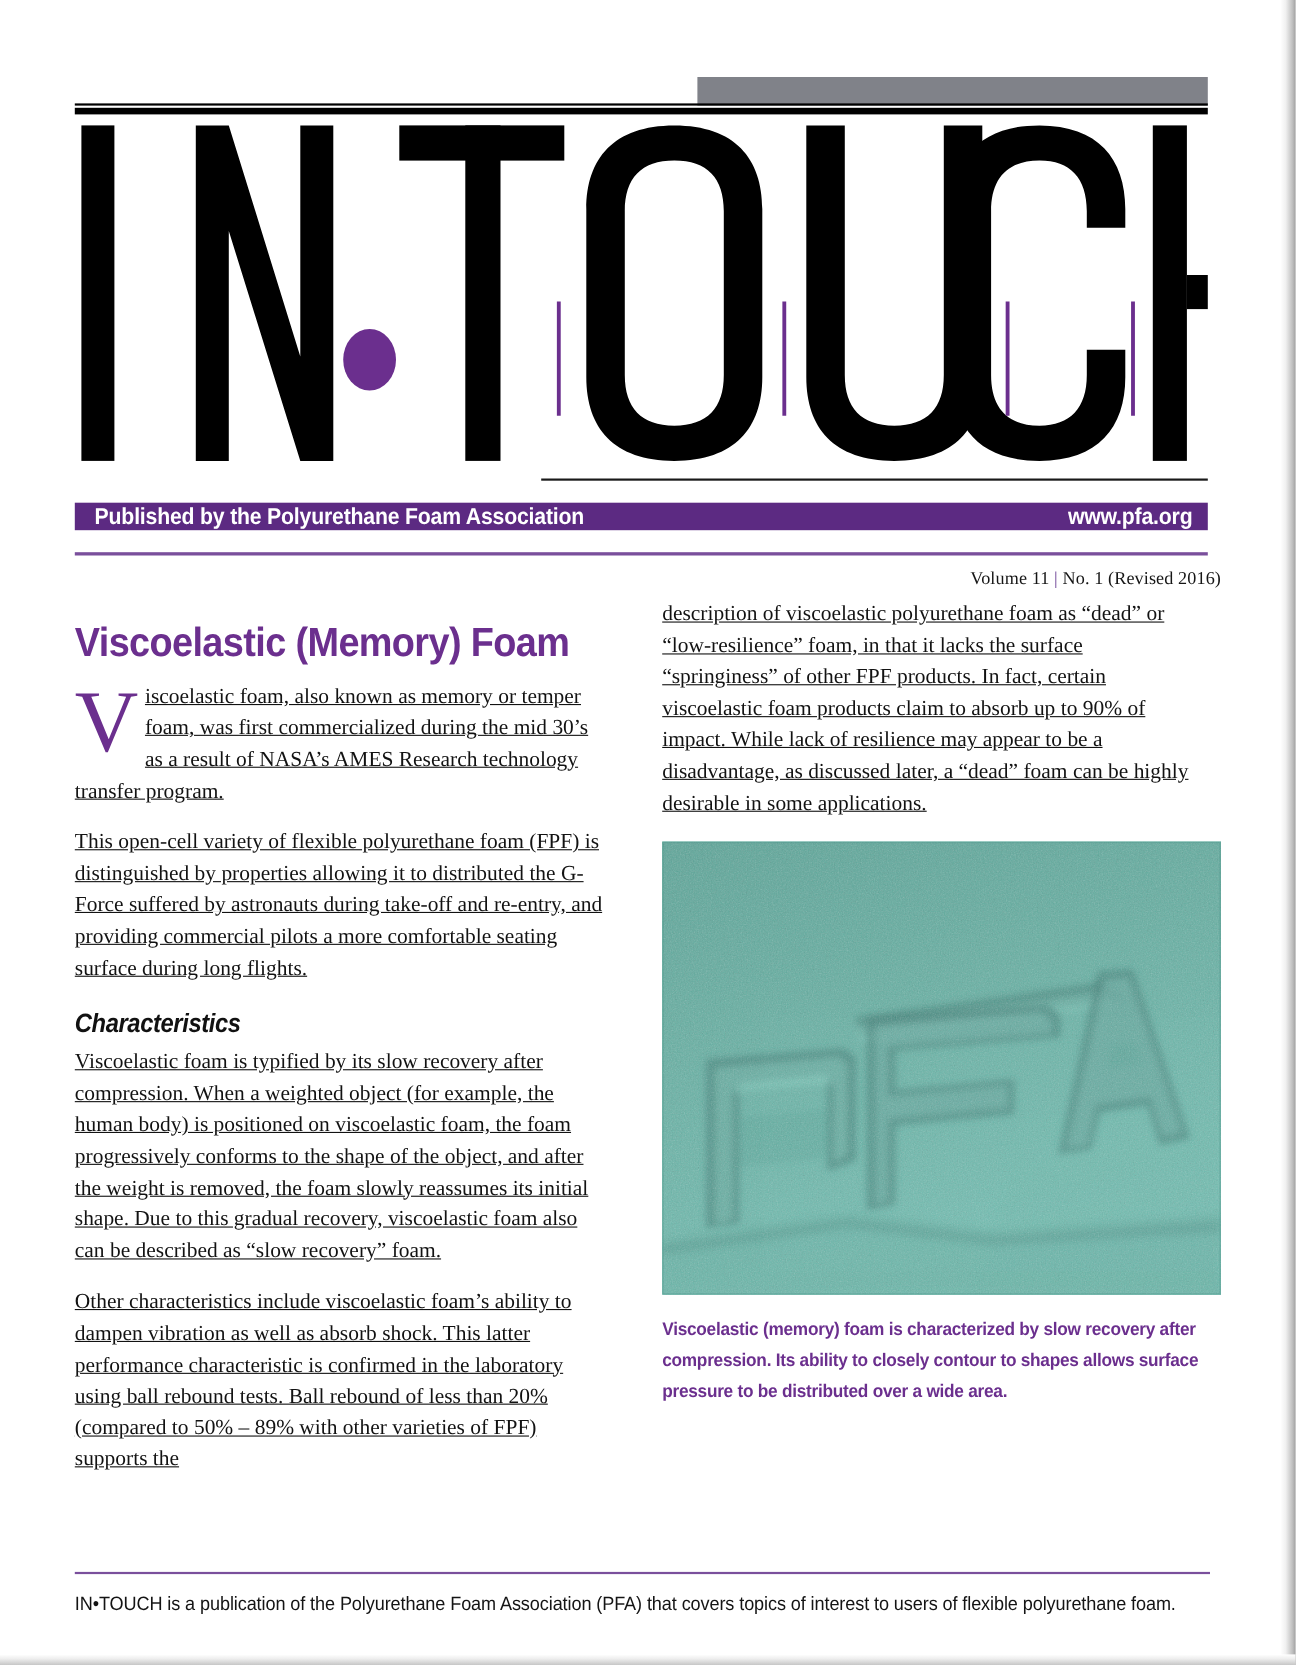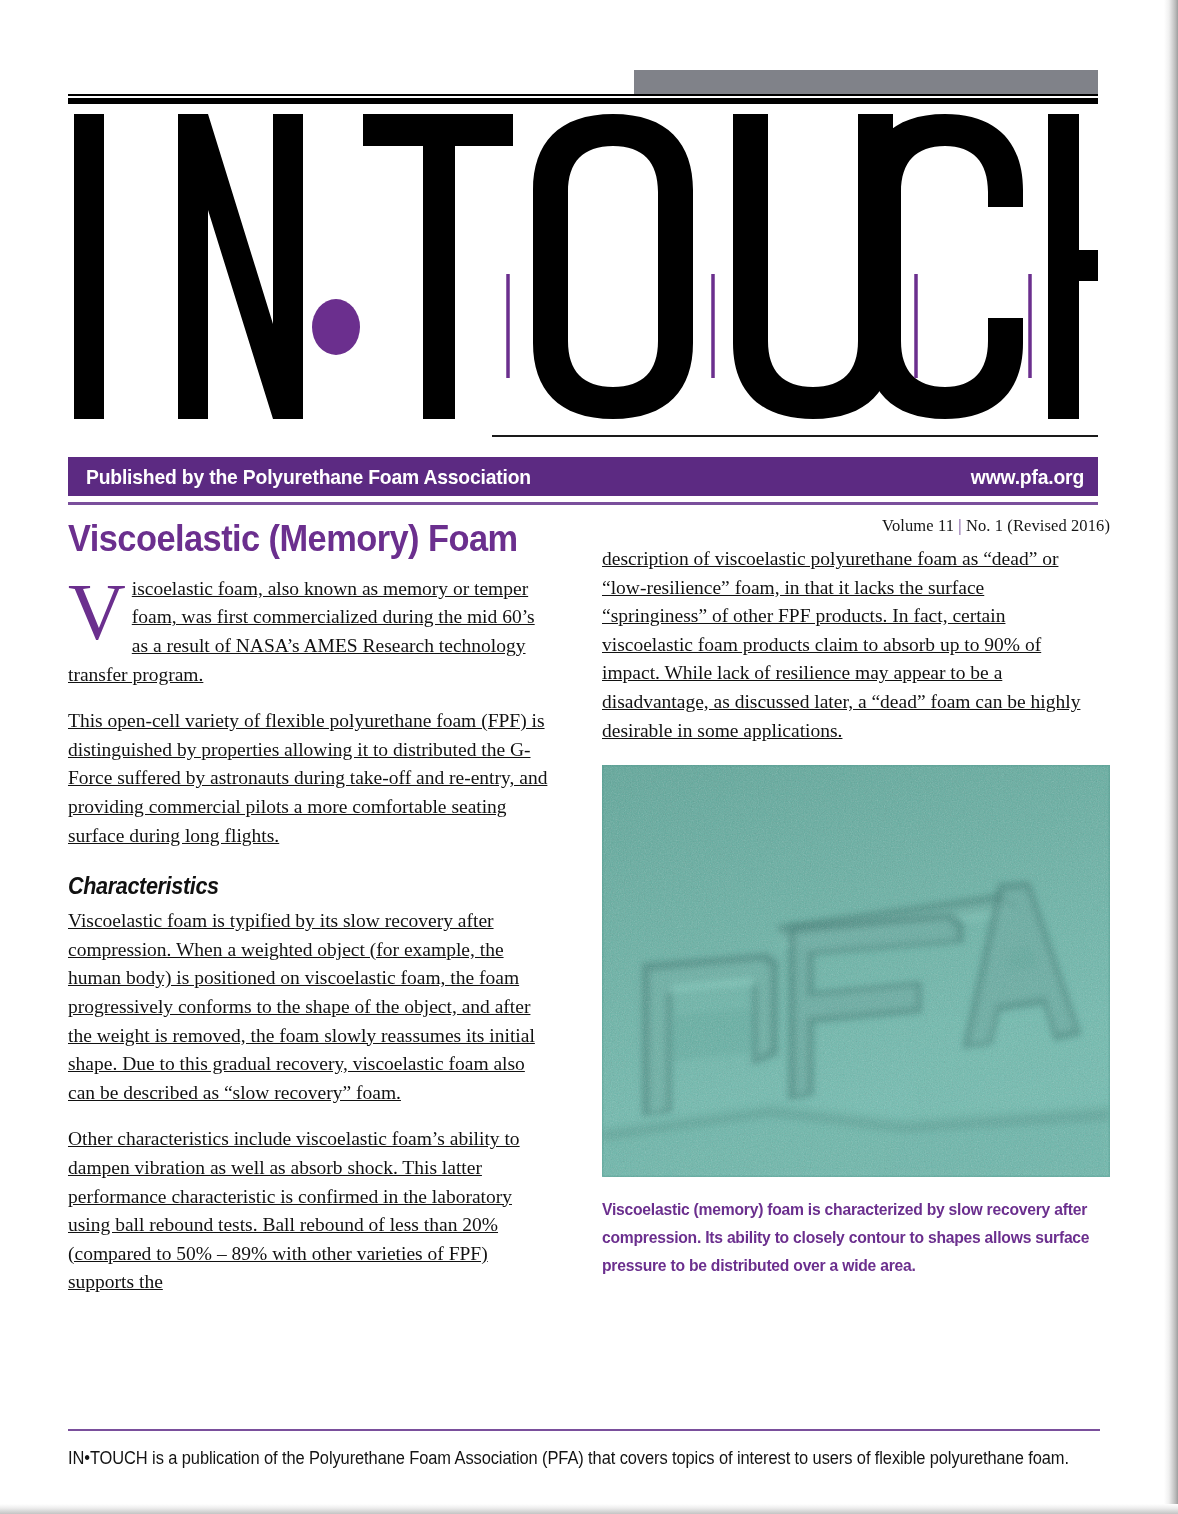--- a/index.html
+++ b/index.html
@@ -81,21 +81,21 @@
     height: 335px;
   }
   .logo-svg { display: block; }
 
   
   .banner {
     position: absolute;
     left: 68px;
     top: 457px;
     width: 1030px;
-    height: 39px;
+    height: 25px;
     background: #5c2a82;
     color: #ffffff;
     display: flex;
     align-items: center;
     justify-content: space-between;
     box-sizing: border-box;
     padding: 0 14px 0 18px;
   }
   .banner-left {
     font-family: "Liberation Sans", sans-serif;
@@ -121,21 +121,21 @@
     top: 502px;
     width: 1030px;
     height: 3px;
     background: #7a4f9c;
   }
 
   
   .col-left {
     position: absolute;
     left: 68px;
-    top: 520px;
+    top: 565px;
     width: 500px;
   }
   .col-right {
     position: absolute;
     left: 602px;
     top: 516px;
     width: 508px;
   }
   .volume-line {
     font-family: "Liberation Serif", serif;
@@ -290,21 +290,21 @@
   <div class="banner">
     <span class="banner-left">Published by the Polyurethane Foam Association</span>
     <span class="banner-right">www.pfa.org</span>
   </div>
   <div class="banner-underline"></div>
 
   <div class="col-left">
     <h1 class="article-title">Viscoelastic (Memory) Foam</h1>
 
     <p class="body dropcap-para">
-      <span class="dropcap">V</span><span>iscoelastic foam, also known as memory or temper foam, was first commercialized during the mid 60’s as a result of NASA’s AMES Research technology transfer program.</span>
+      <span class="dropcap">V</span><span>iscoelastic foam, also known as memory or temper foam, was first commercialized during the mid 30’s as a result of NASA’s AMES Research technology transfer program.</span>
     </p>
 
     <p class="body">This open-cell variety of flexible polyurethane foam (FPF) is distinguished by properties allowing it to distributed the G-Force suffered by astronauts during take-off and re-entry, and providing commercial pilots a more comfortable seating surface during long flights.</p>
 
 
     <h2 class="sub-head">Characteristics</h2>
 
     <p class="body">Viscoelastic foam is typified by its slow recovery after compression. When a weighted object (for example, the human body) is positioned on viscoelastic foam, the foam progressively conforms to the shape of the object, and after the weight is removed, the foam slowly reassumes its initial shape. Due to this gradual recovery, viscoelastic foam also can be described as “slow recovery” foam.</p>
 
     <p class="body">Other characteristics include viscoelastic foam’s ability to dampen vibration as well as absorb shock. This latter performance characteristic is confirmed in the laboratory using ball rebound tests. Ball rebound of less than 20% (compared to 50% – 89% with other varieties of FPF) supports the</p>

